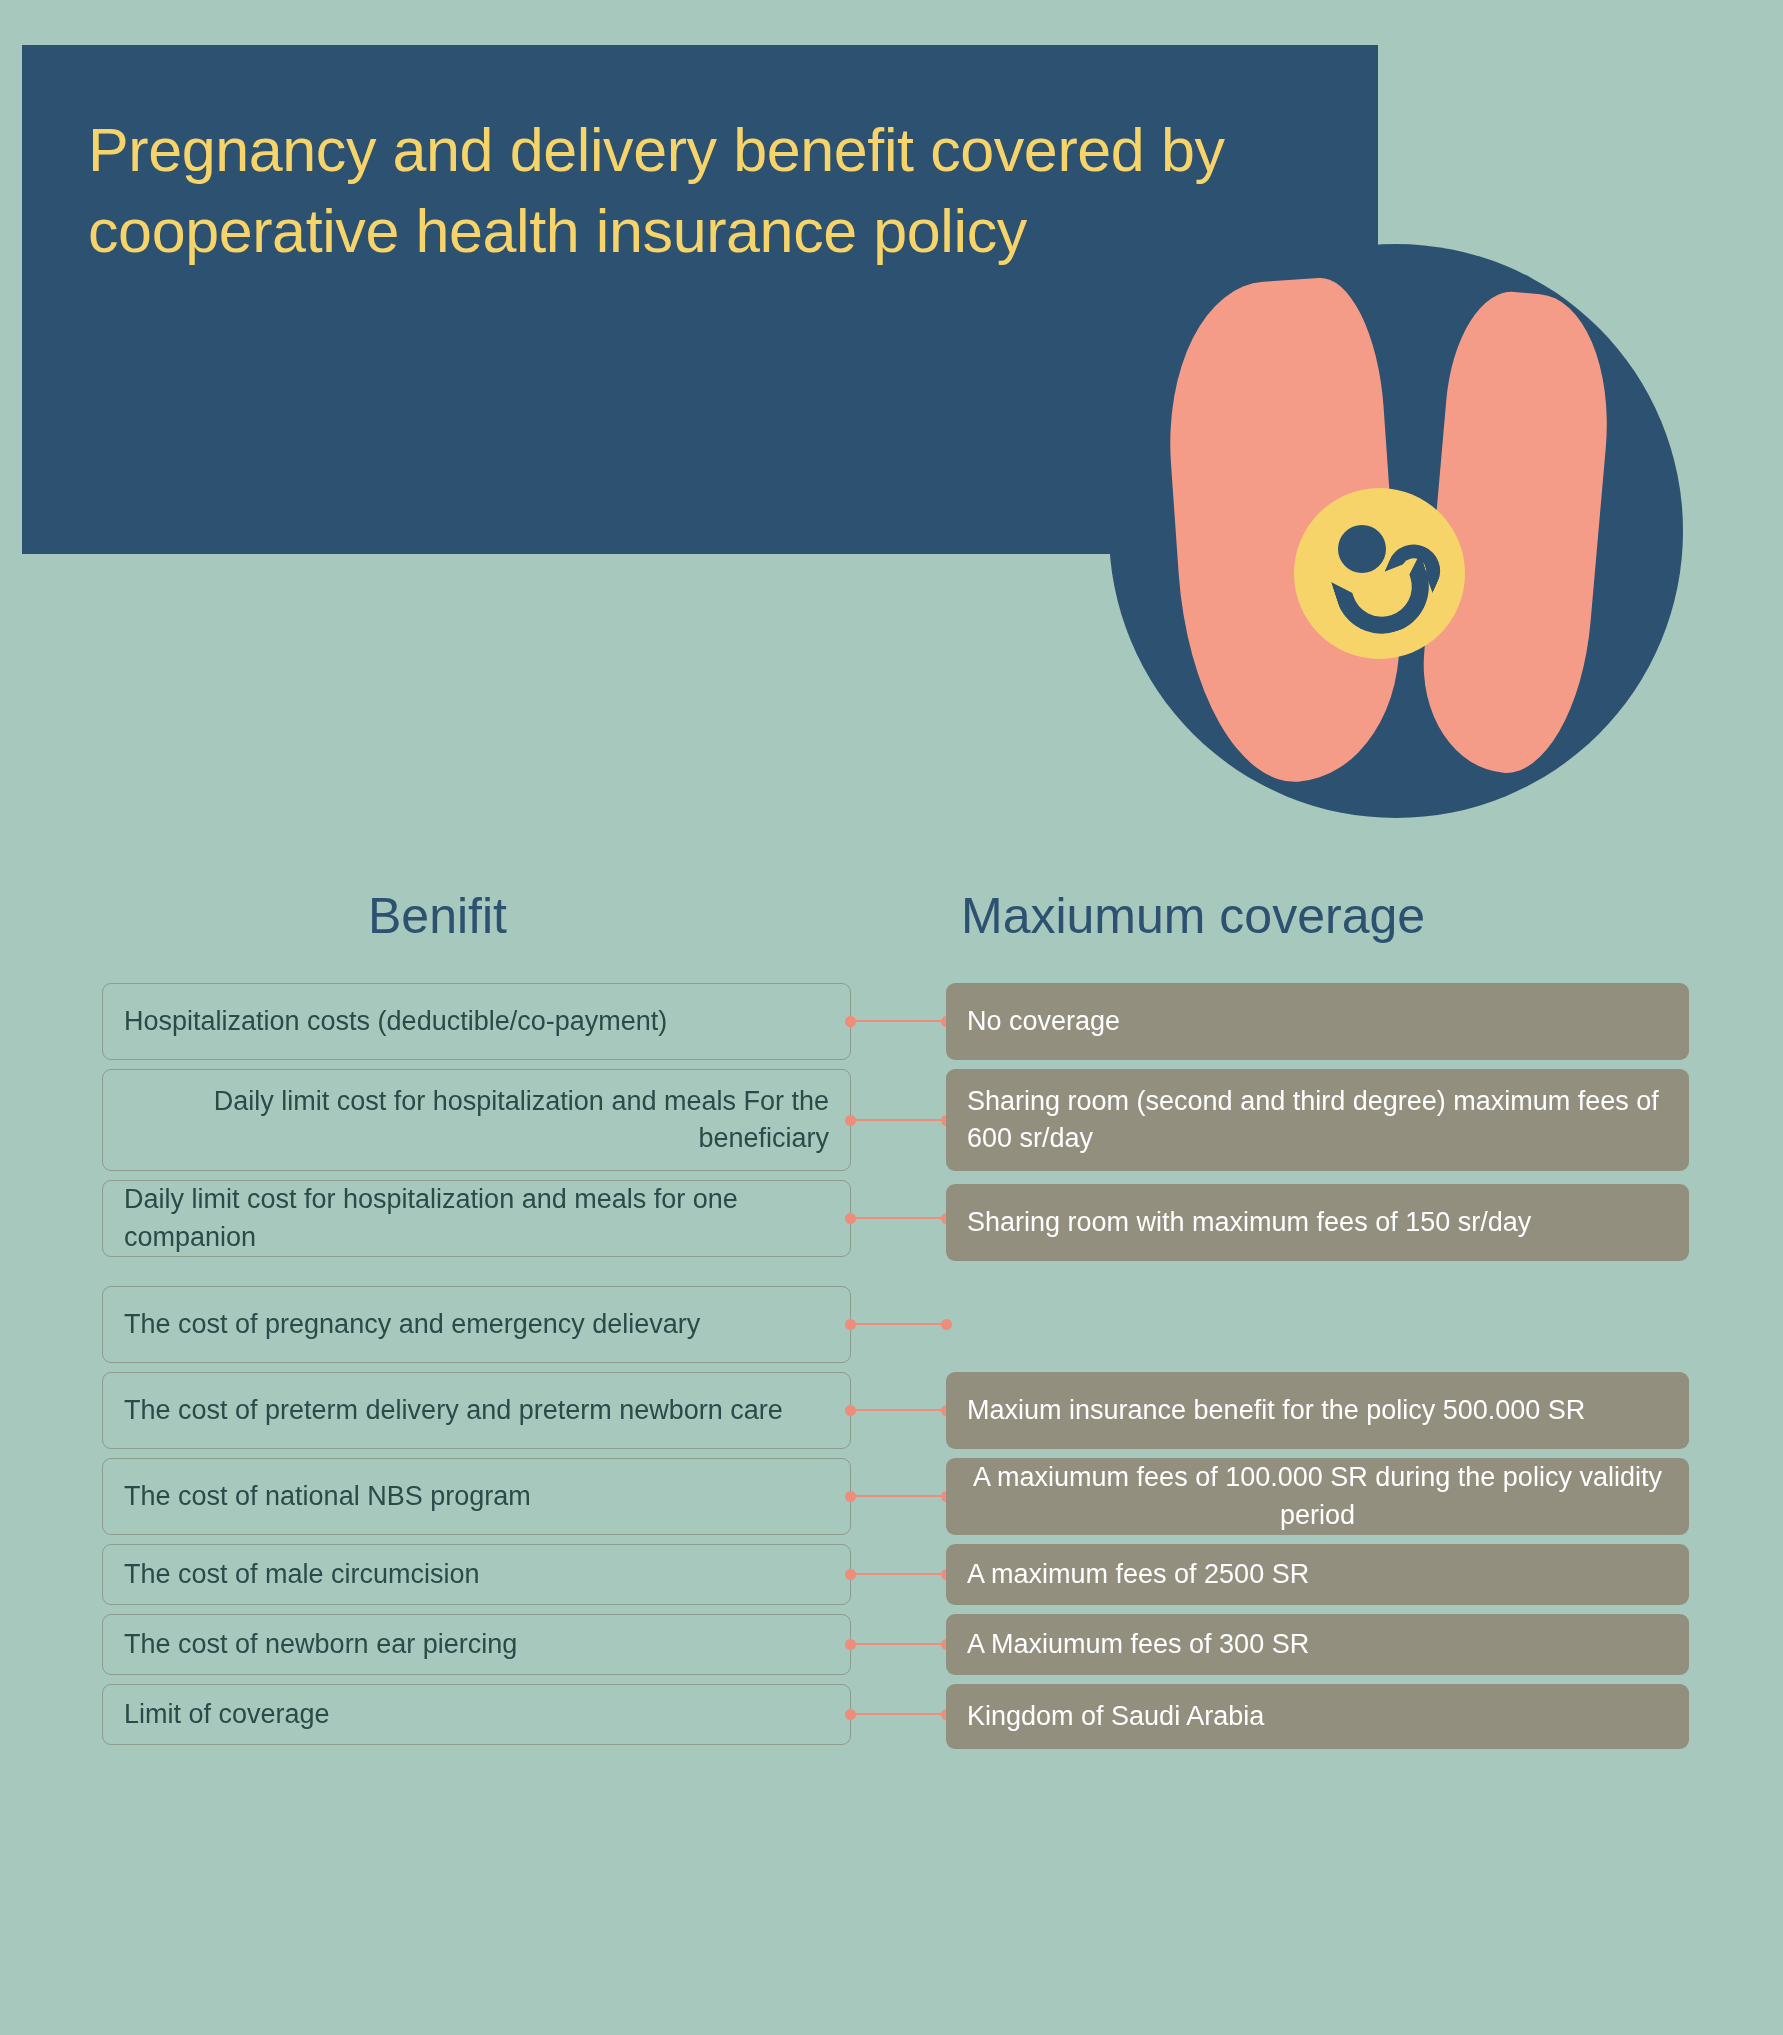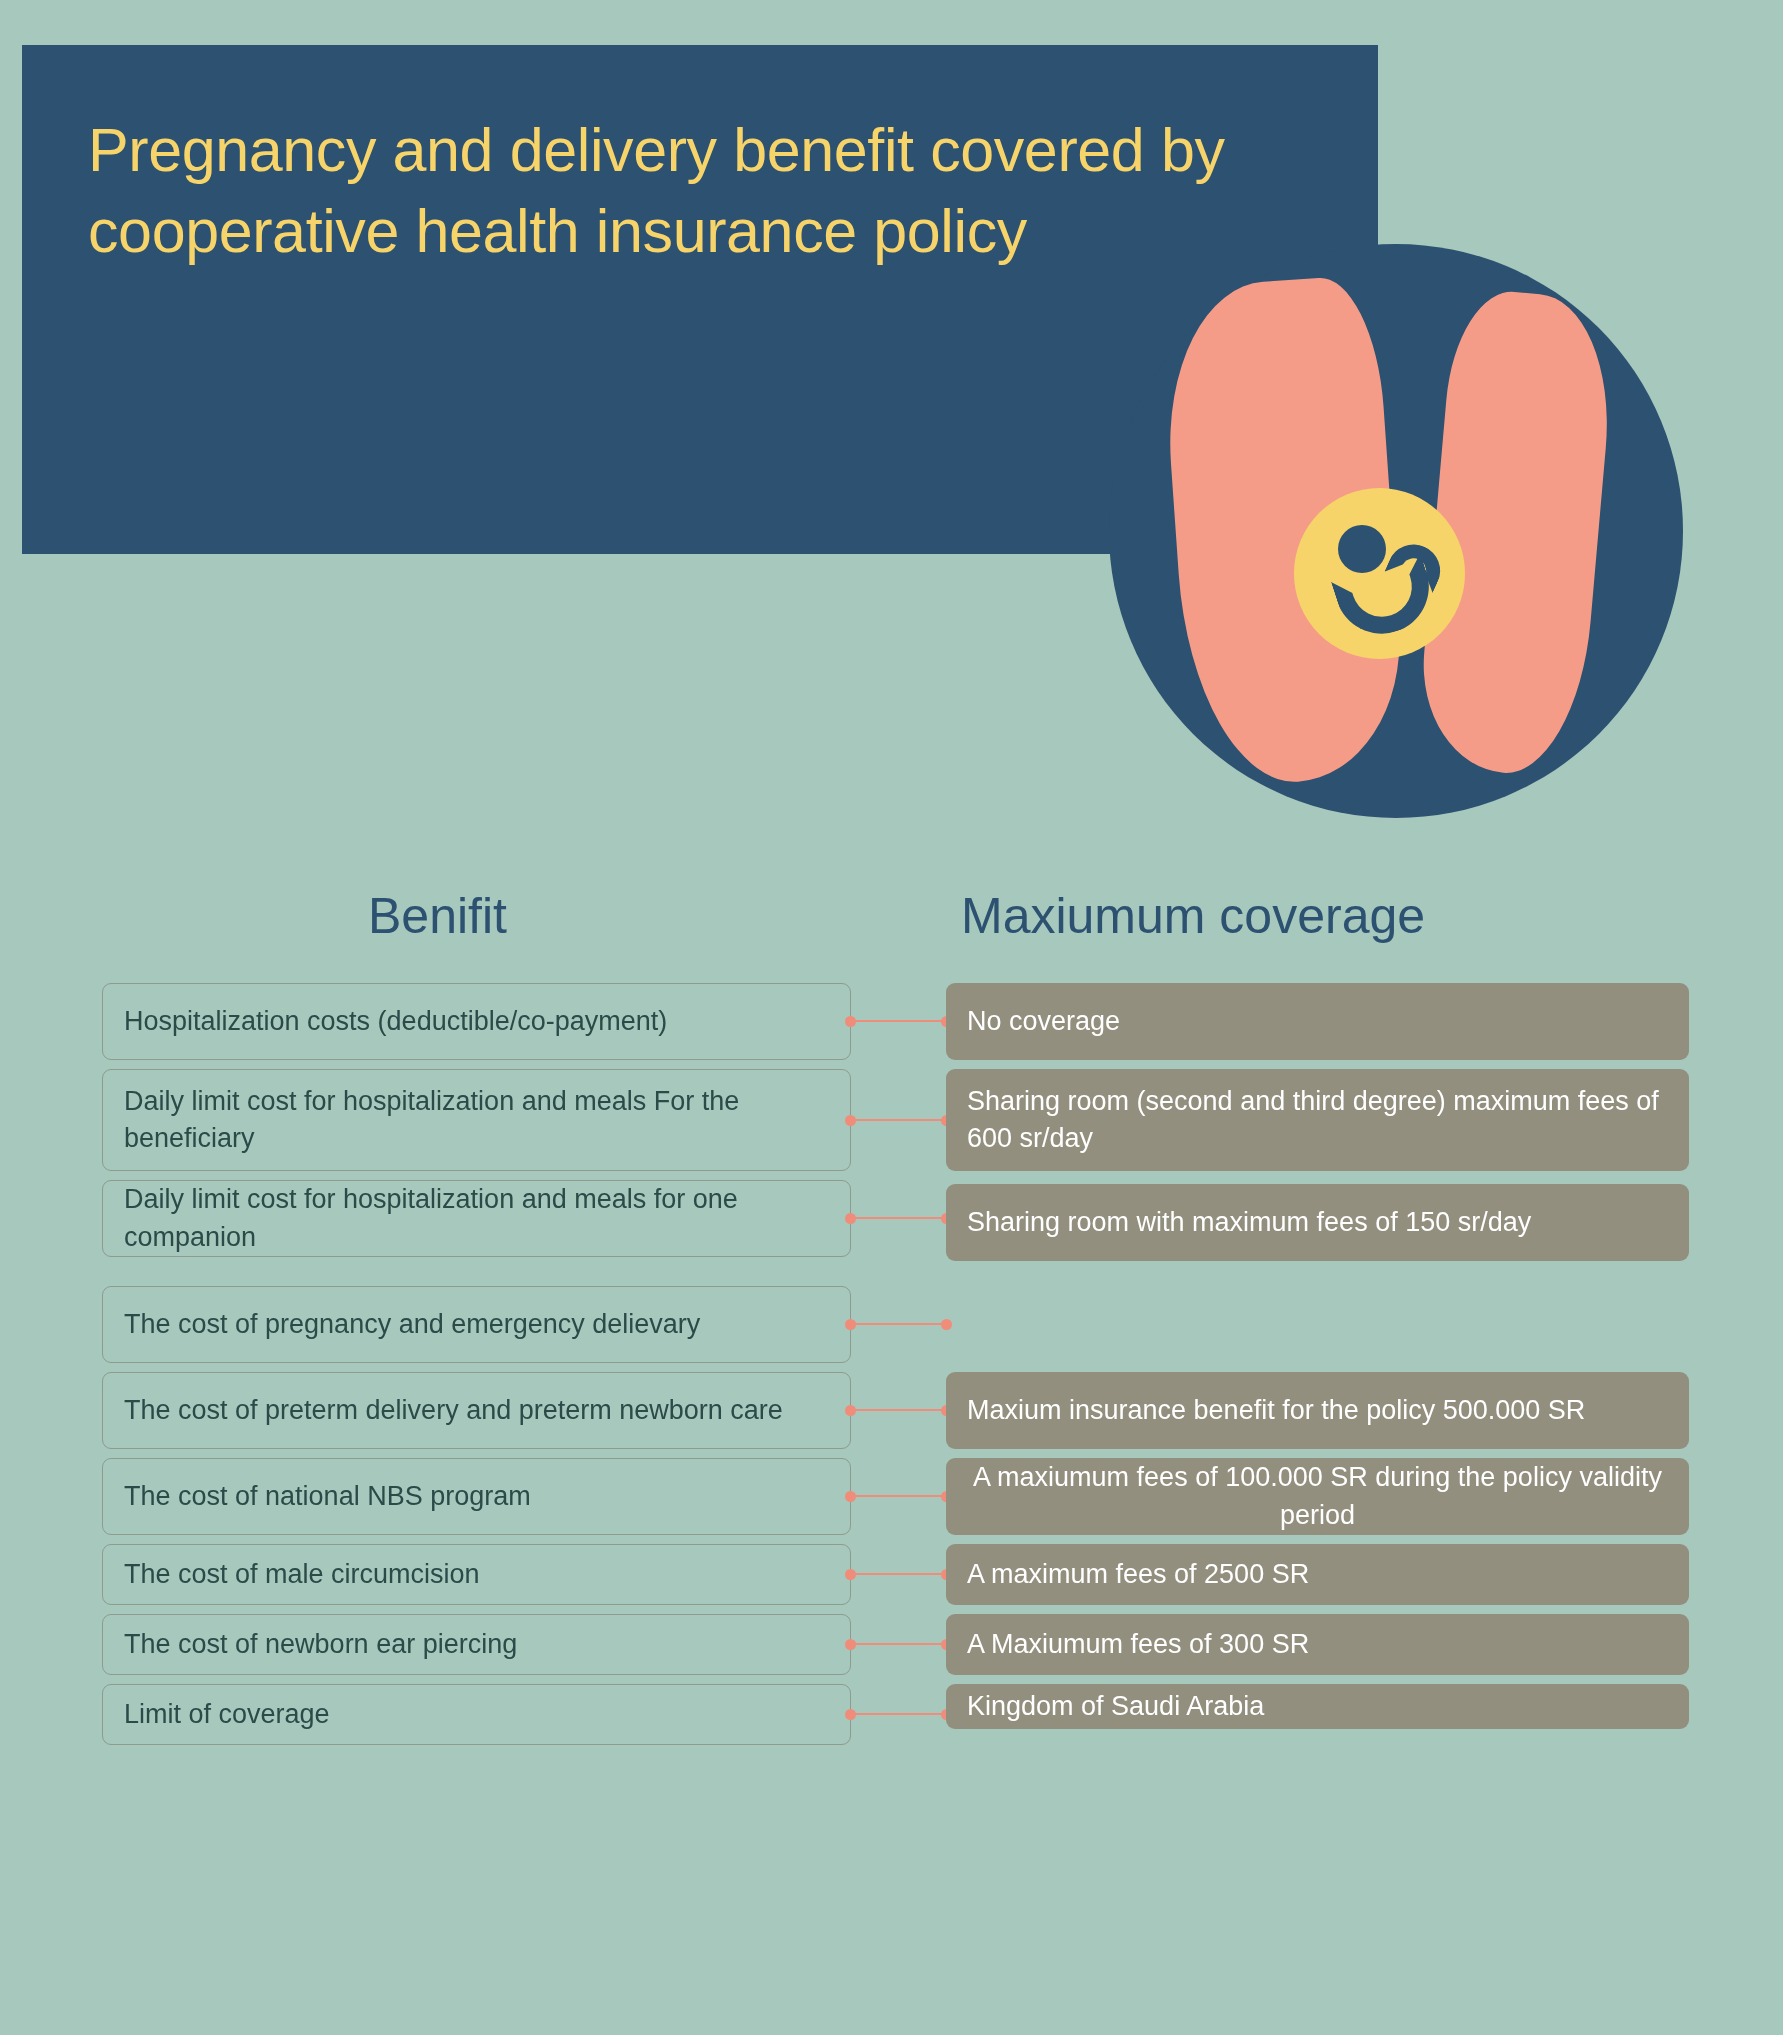--- a/index.html
+++ b/index.html
@@ -146,21 +146,21 @@
     background: #938f7f;
     border-radius: 9px;
     color: #ffffff;
     font-size: 27px;
     line-height: 1.38;
     padding: 0 21px;
     display: flex;
     align-items: center;
     width: 743px;
   }
-  .cell-benefit.center-text { justify-content: center; text-align: left; }
+  .cell-benefit.center-text { justify-content: center; text-align: right; }
   .cell-coverage.center-text { justify-content: center; text-align: center; }
 
   .connector {
     position: absolute;
     height: 2.4px;
     background: #f08d7a;
   }
   .dot {
     position: absolute;
     width: 10.6px;
@@ -244,18 +244,18 @@
         <div class="connector" style="left: 851px; width: 96px; top: 29px;"></div>
         <div class="dot" style="left: 845px; top: 25px;"></div>
         <div class="dot" style="left: 941px; top: 25px;"></div>
         <div class="cell-coverage" style="height: 61px; top: 0px;">A Maxiumum fees of 300 SR</div>
       </div>
       <div class="row" style="height: 70px;">
         <div class="cell-benefit" style="height: 61px; top: 0px;">Limit of coverage</div>
         <div class="connector" style="left: 851px; width: 96px; top: 29px;"></div>
         <div class="dot" style="left: 845px; top: 25px;"></div>
         <div class="dot" style="left: 941px; top: 25px;"></div>
-        <div class="cell-coverage" style="height: 45px; top: 0px;">Kingdom of Saudi Arabia</div>
+        <div class="cell-coverage" style="height: 65px; top: 0px;">Kingdom of Saudi Arabia</div>
       </div>
     </div>
 
 </div>
 
 
 </body></html>

